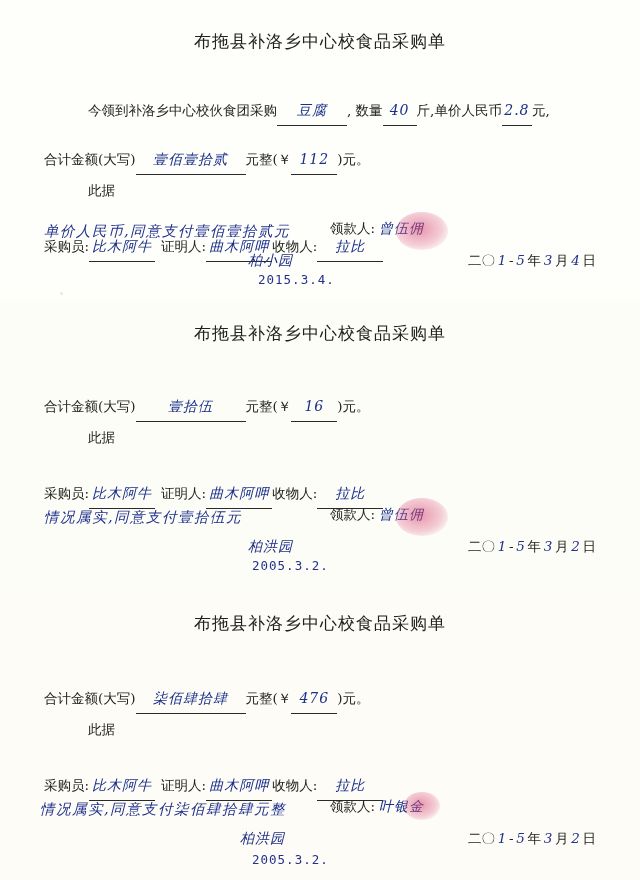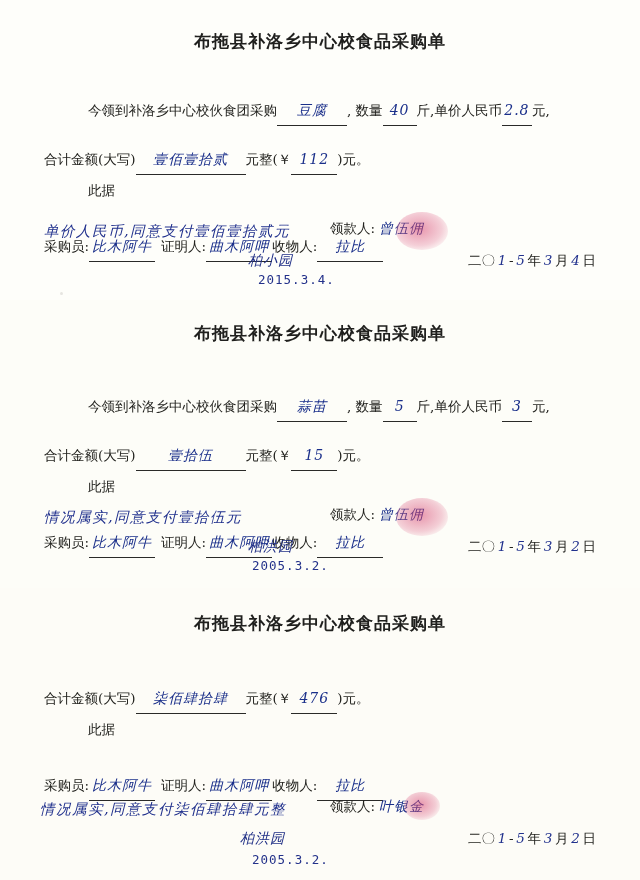--- a/index.html
+++ b/index.html
@@ -38,21 +38,21 @@
     width: 640px;
     height: 6px;
     background: linear-gradient(to bottom, rgba(150,148,140,0.38), rgba(255,255,255,0));
   }
   .edge.e1 { top: 300px; }
   .edge.e2 { top: 588px; }
 
   .title {
     text-align: center;
     font-family: "DejaVu Serif", serif;
-    font-weight: bold;
+    font-weight: normal;
     font-size: 17px;
     letter-spacing: 1px;
     color: #20201e;
   }
   .s1 .title { padding-top: 30px; }
   .s2 .title { padding-top: 22px; }
   .s3 .title { padding-top: 24px; }
 
   .body {
     padding: 0 44px;
@@ -188,26 +188,23 @@
 
     <div class="speck" style="left:60px; top:292px; width:3px; height:3px;"></div>
   </div>
 
   <div class="edge e1"></div>
 
   <div class="slip s2">
     <div class="title">布拖县补洛乡中心校食品采购单</div>
 
     <div class="body" style="padding-top:28px;">
-      <div class="row indent">
-        <span>今领到补洛乡中心校伙食团采购</span><span class="ul w-item hw">蒜苗</span><span>,  数量</span><span class="ul w-qty hw">5</span><span>斤,单价人民币</span><span class="ul w-price hw">3</span><span>元,</span>
-      </div>
 
       <div class="row">
-        <span>合计金额(大写)</span><span class="ul w-cap hw">壹拾伍</span><span>元整(￥</span><span class="ul w-num hw">15</span><span>)元。</span>
+        <span>合计金额(大写)</span><span class="ul w-cap hw">壹拾伍</span><span>元整(￥</span><span class="ul w-num hw">16</span><span>)元。</span>
       </div>
 
       <div class="row indent2">此据</div>
 
       <div class="row" style="margin-top:8px;">
         <span>采购员:</span><span class="ul w-name hw">比木阿牛</span><span class="gap"></span><span>证明人:</span><span class="ul w-name hw">曲木阿呷</span><span>收物人:</span><span class="ul w-name hw">拉比</span>
       </div>
     </div>
 
     <div class="note" style="left:44px; top:208px;text-align:center;">情况属实,同意支付壹拾伍元</div>

